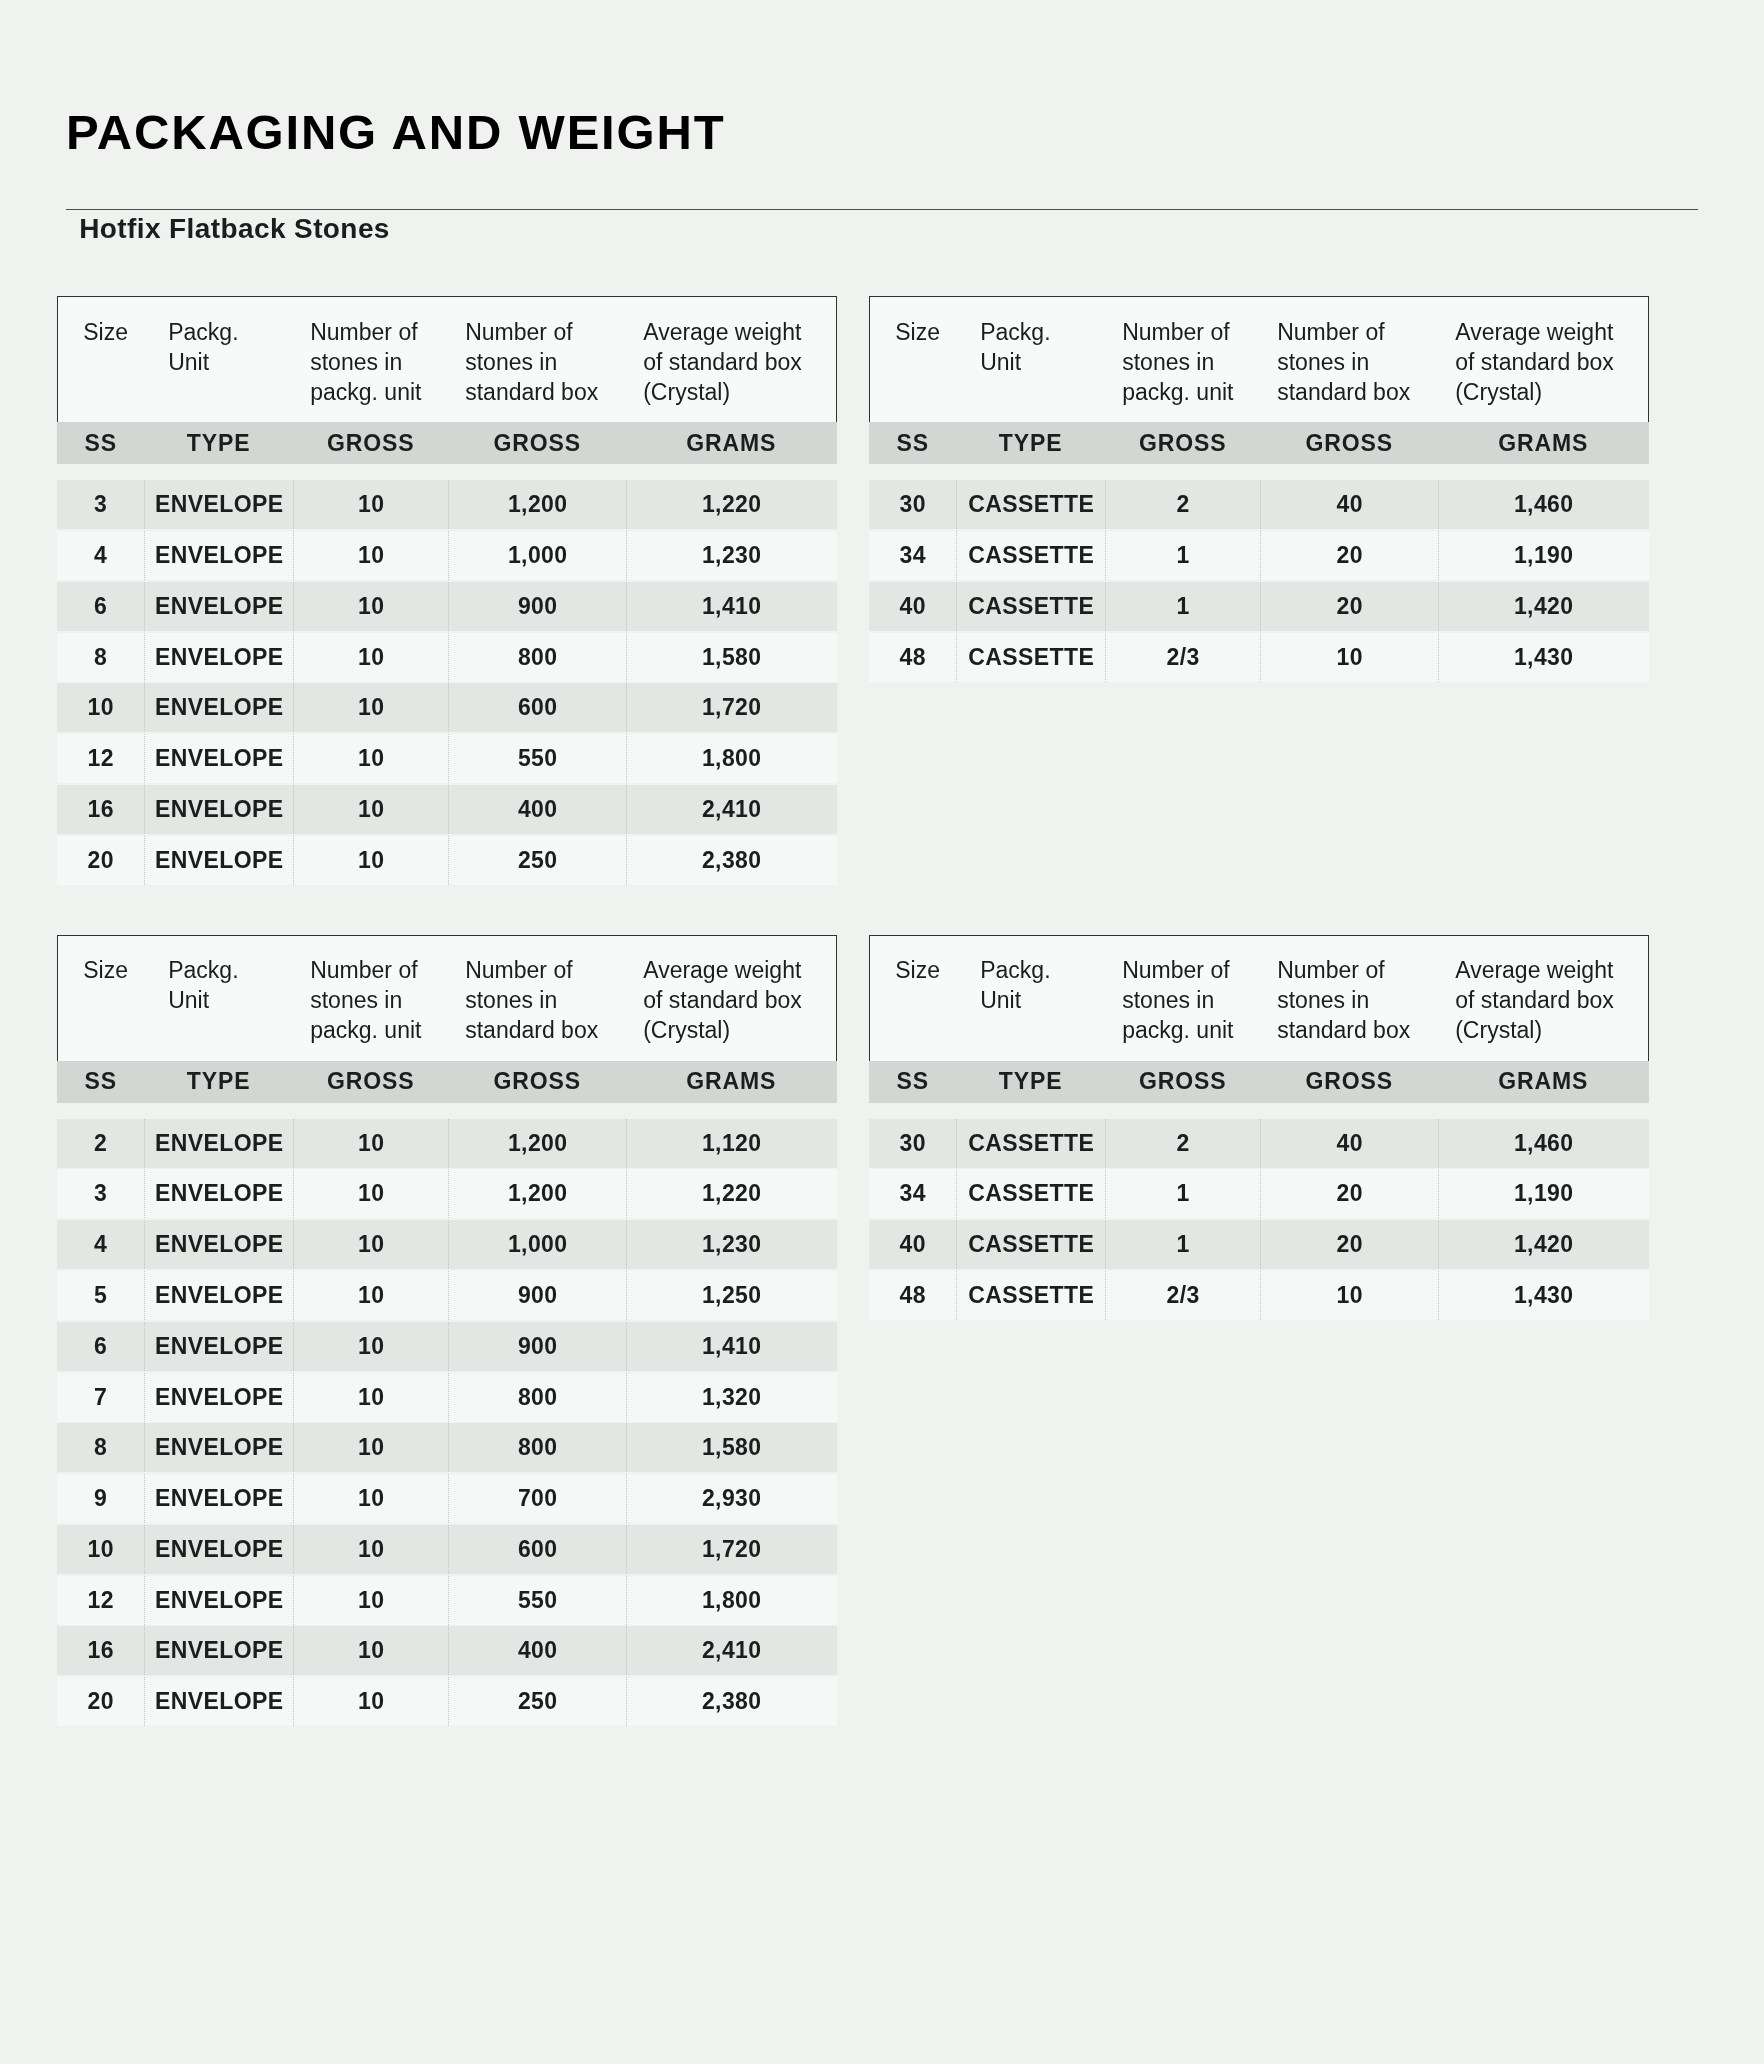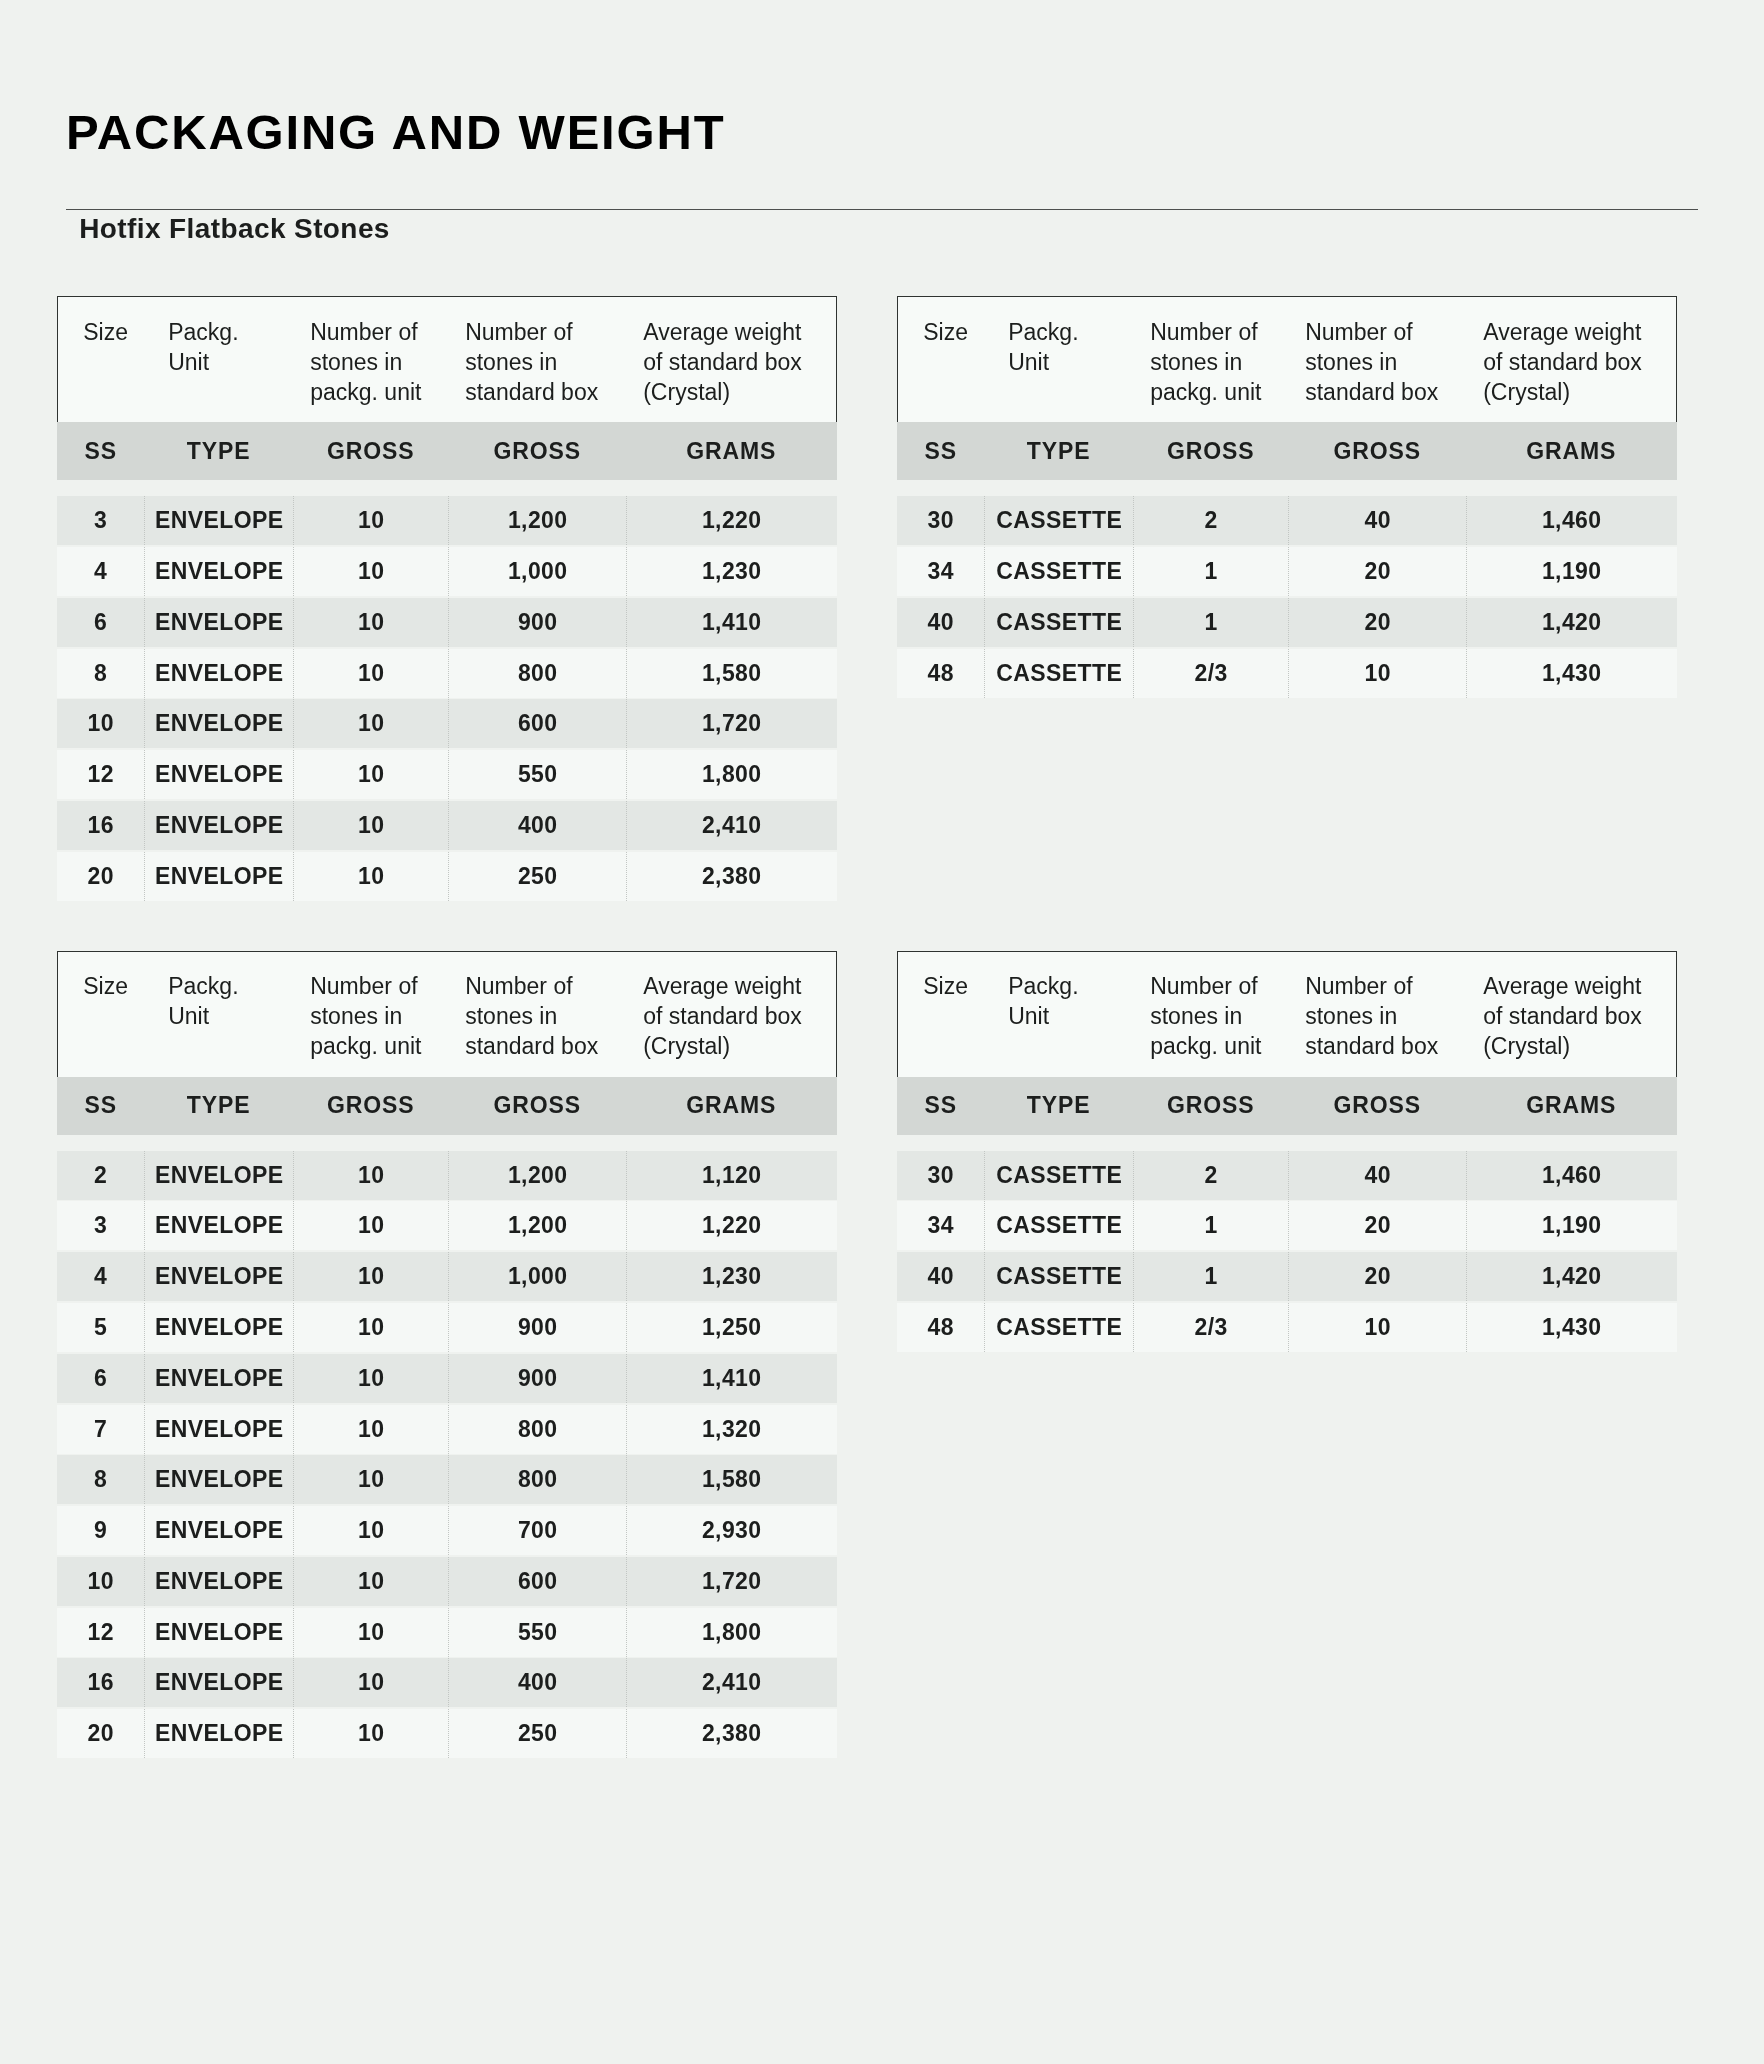--- a/index.html
+++ b/index.html
@@ -39,21 +39,21 @@
     font-size:28px;
     font-weight:700;
     letter-spacing:0.4px;
     margin-left:13.2px;
     line-height:1.35;
   }
   .section-1 .section-heading{}
   .section-2 .section-heading{margin-top:99px;}
   .tables{
     display:flex;
-    gap:60px;
+    gap:32px;
     align-items:flex-start;
     margin-top:48px;
     margin-left:-8.8px;
   }
   .tbl{width:780px;flex:0 0 780px;}
   .tbl-head{
     display:grid;
     grid-template-columns:var(--cols);
     background:var(--header-box-bg);
     border:1.8px solid var(--border-dark);
@@ -68,21 +68,21 @@
     padding-top:19.4px;
     padding-left:16px;
     padding-bottom:10.6px;
   }
   .hcell.c1{padding-left:25px;}
   .hcell.c2{padding-left:23px;}
   .tbl-sub{
     display:grid;
     grid-template-columns:var(--cols);
     background:var(--subheader-bg);
-    height:58px;
+    height:42px;
     align-items:center;
   }
   .scell{
     font-size:23px;
     font-weight:700;
     letter-spacing:0.9px;
     text-align:center;
   }
   .tbl-body{margin-top:16px;}
   .trow{

